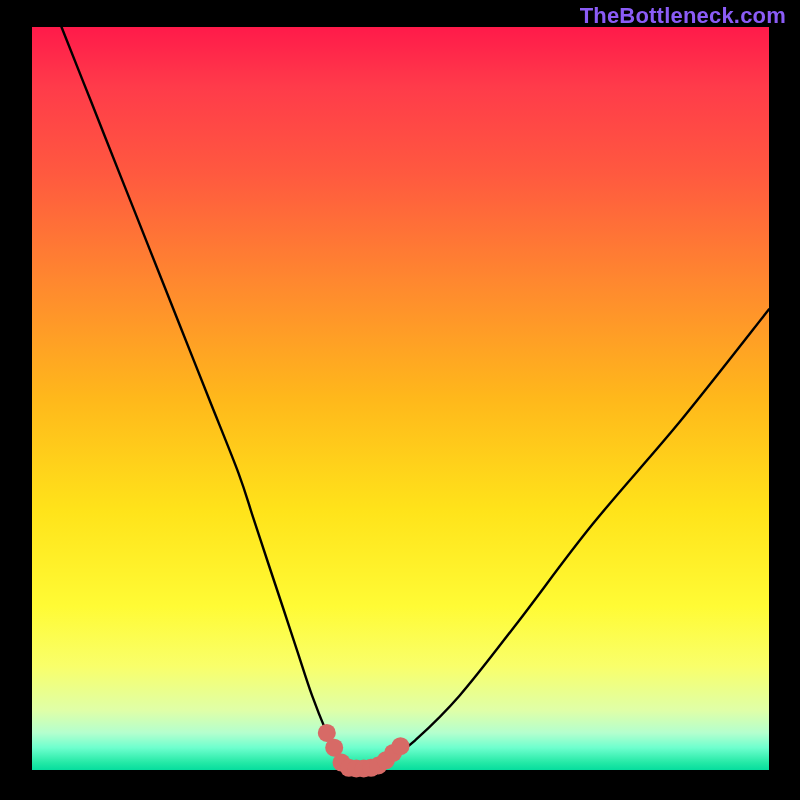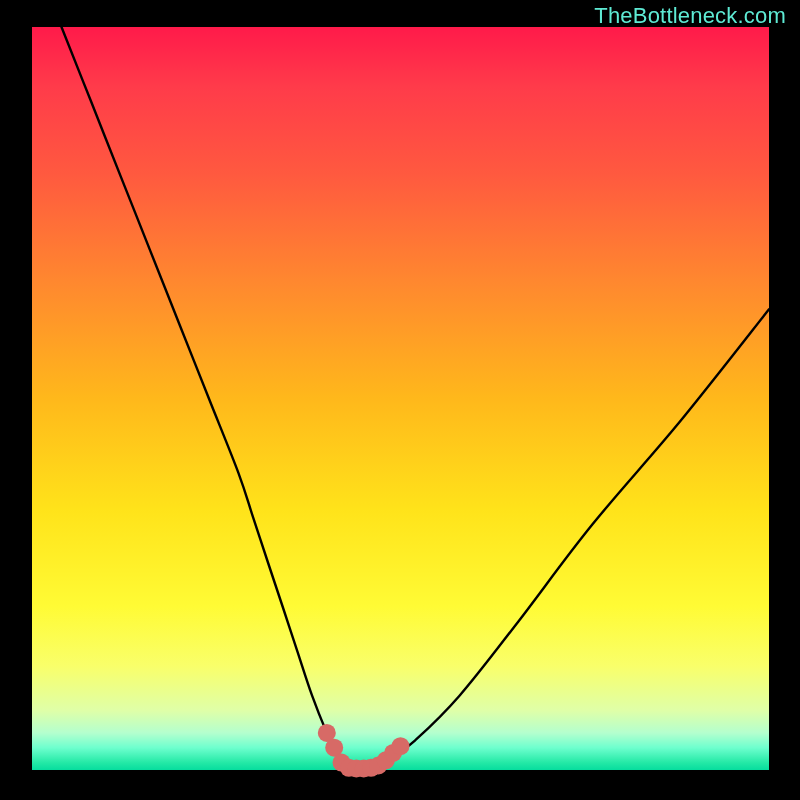--- a/index.html
+++ b/index.html
@@ -31,23 +31,23 @@
       #f9ff6a 86%,
       #dfffa8 92%,
       #b4ffce 95%,
       #6effce 97%,
       #24e9a6 99%,
       #06dd9e 100%
     );
   }
   .watermark {
     position: absolute;
-    color: #5eead4;
+    color: #8b5cf6;
     font-size: 22px;
-    font-weight: 400;
+    font-weight: 700;
     letter-spacing: 0.2px;
     user-select: none;
   }
   svg.curve {
     position: absolute;
     left: 0;
     top: 0;
     pointer-events: none;
   }
 </style>

